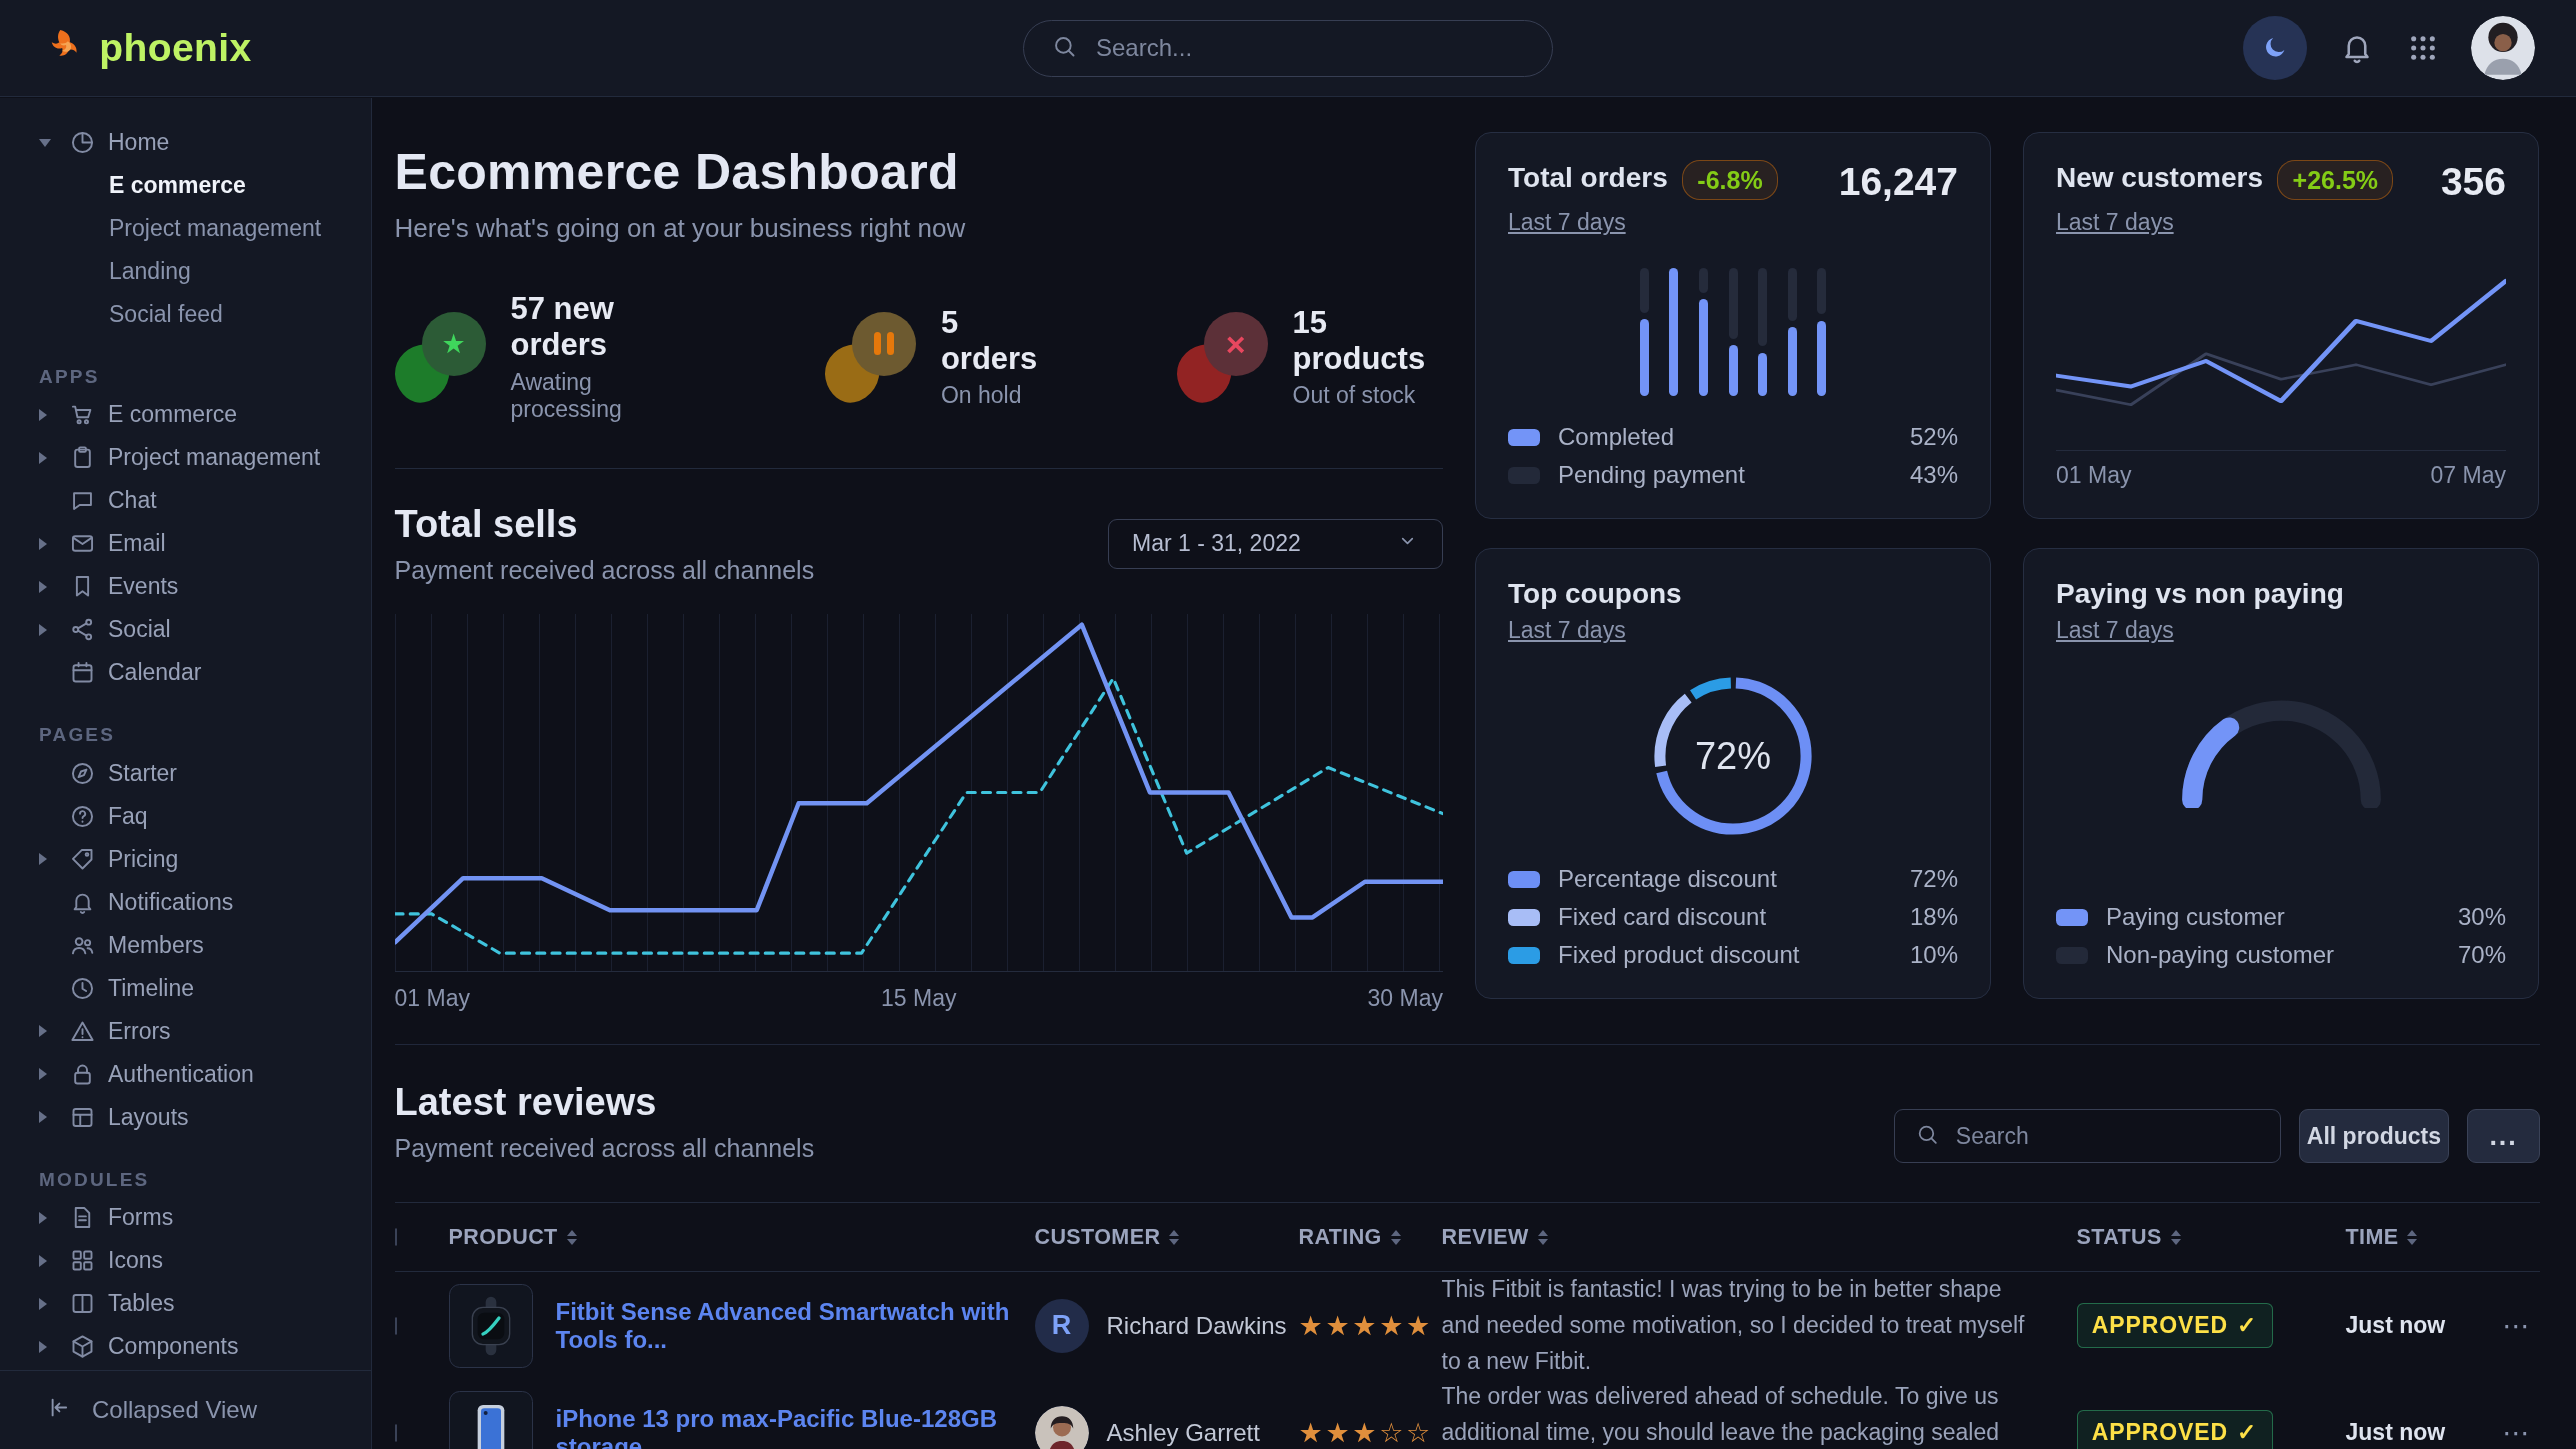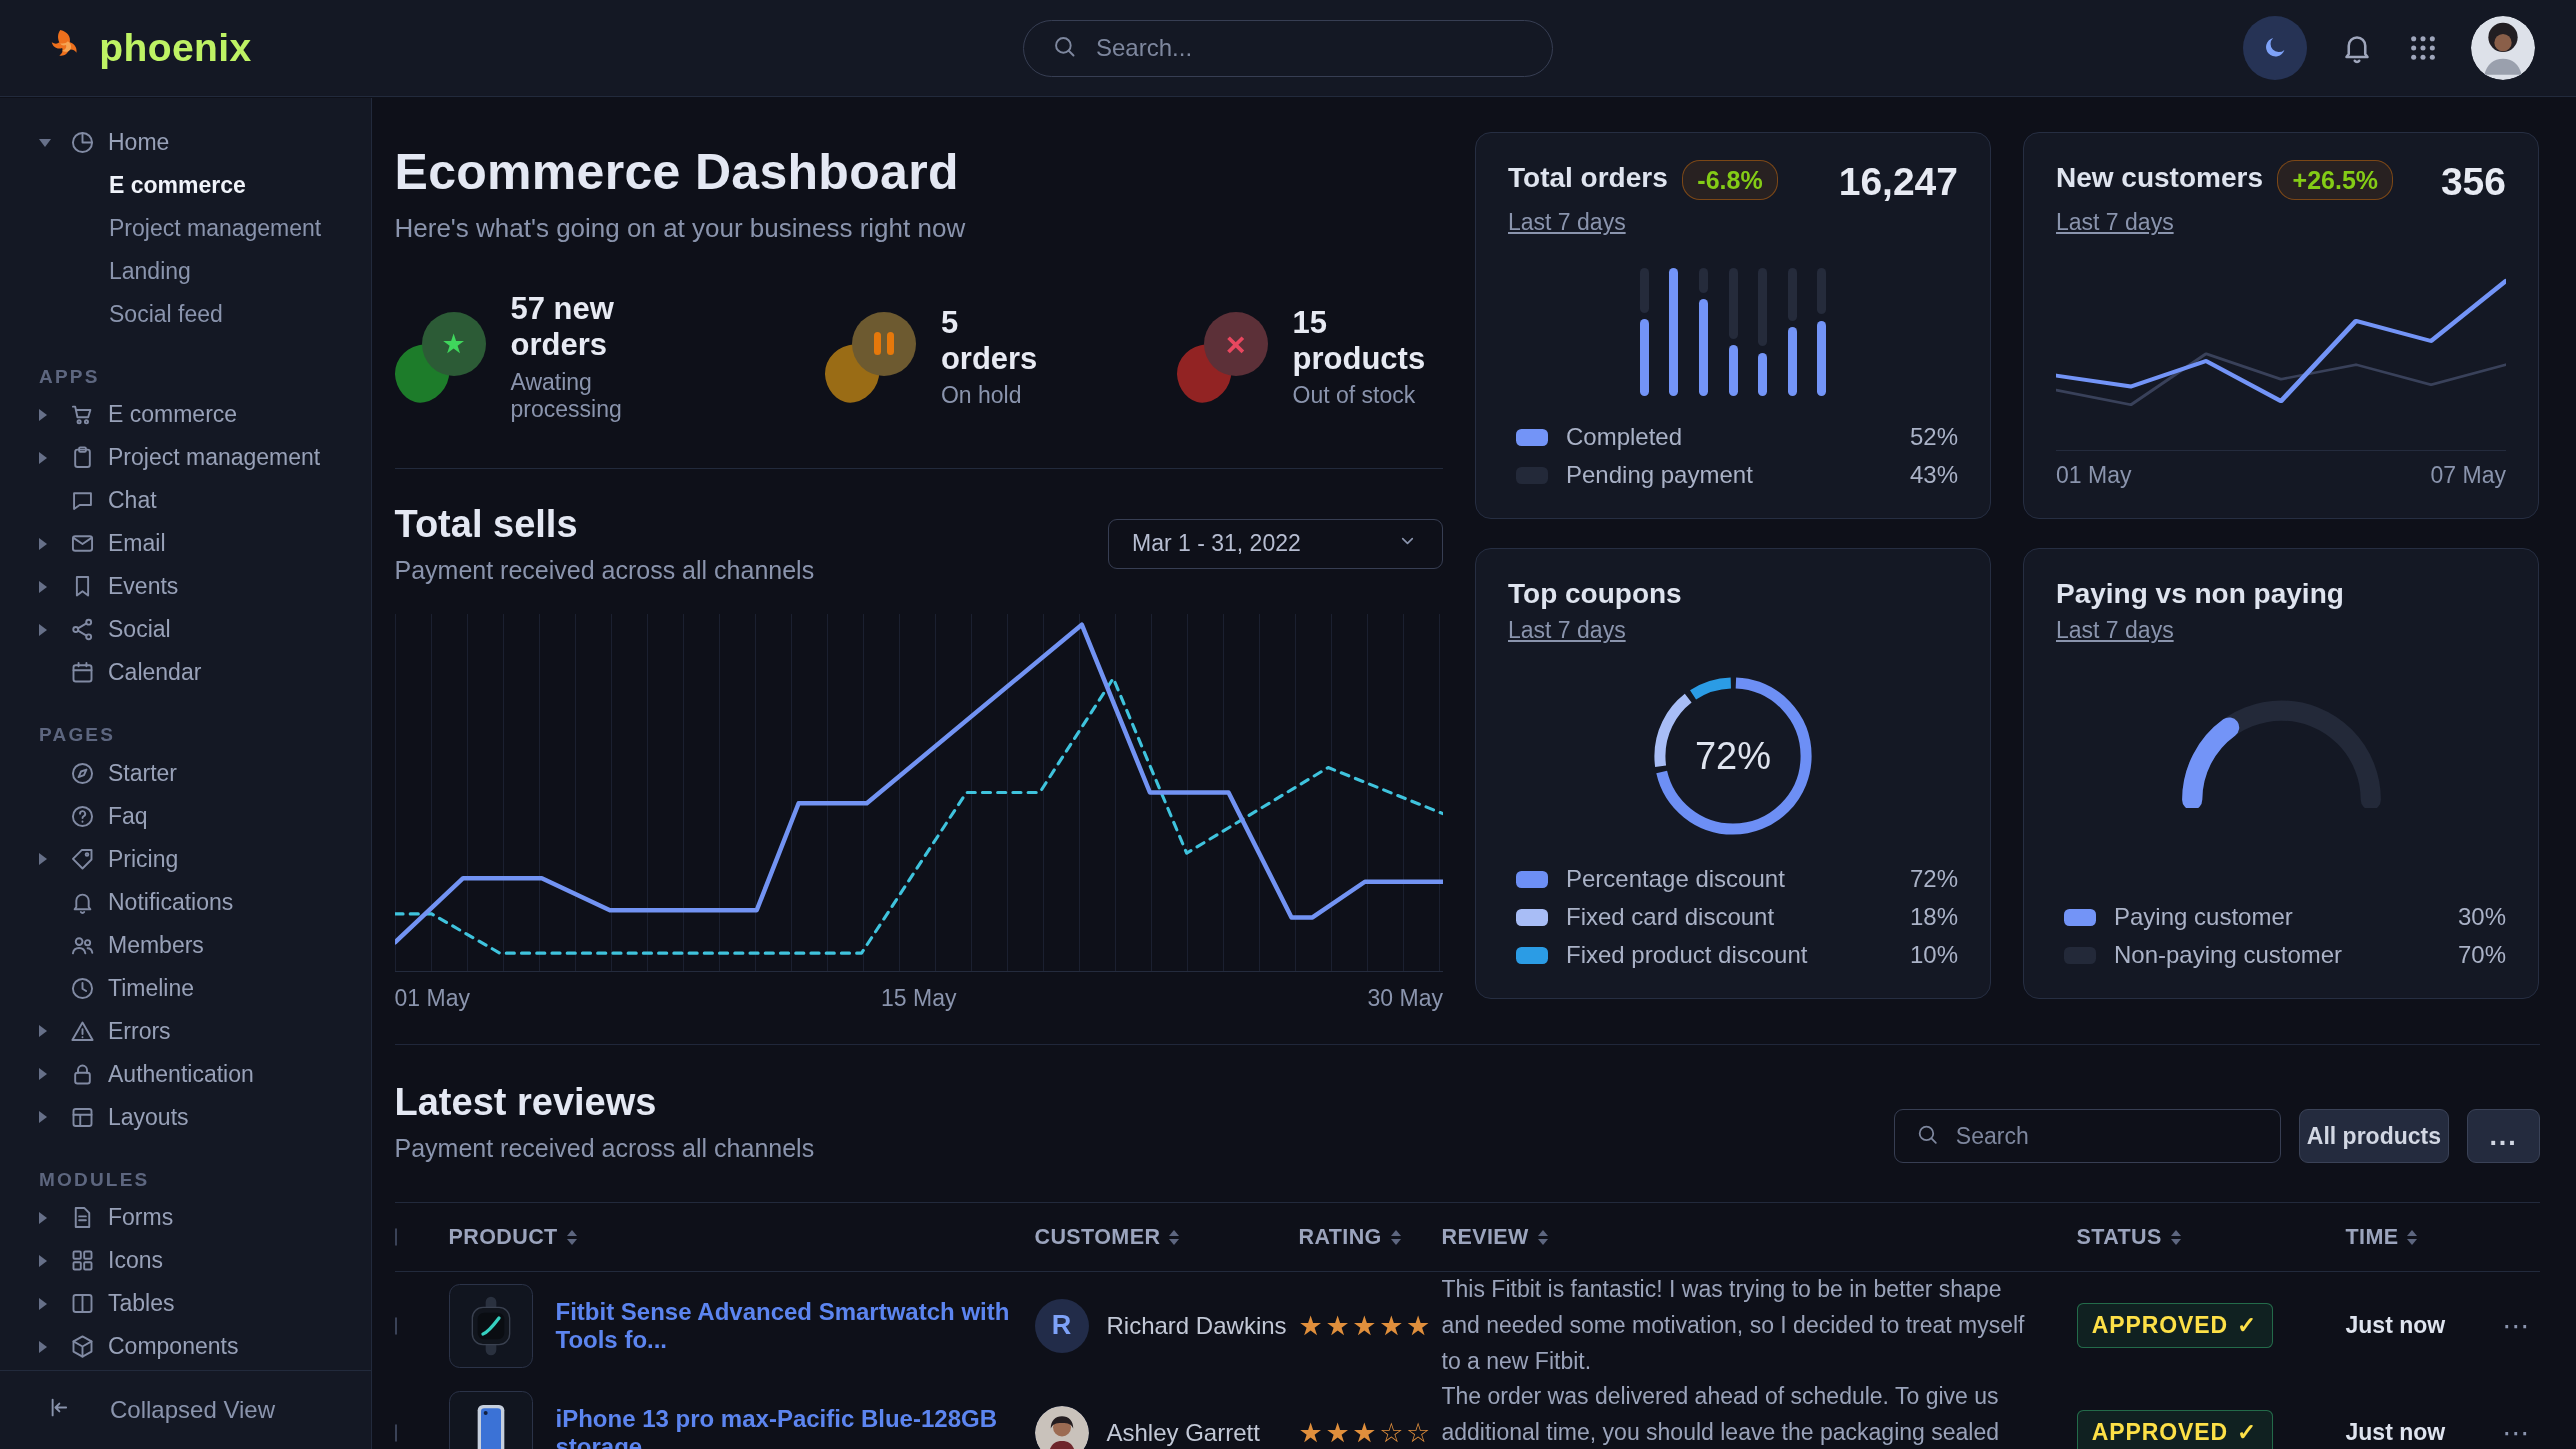--- a/index.html
+++ b/index.html
@@ -28,21 +28,21 @@
   .caret-slot{width:30px;display:flex;align-items:center;}
   .caret-r{width:0;height:0;border-top:6.3px solid transparent;border-bottom:6.3px solid transparent;border-left:8px solid #677089;}
   .caret-d{width:0;height:0;border-left:6.3px solid transparent;border-right:6.3px solid transparent;border-top:8px solid #677089;}
   .side-ic{width:39px;display:flex;align-items:center;}
   .side-label{font-size:23px;color:#98a1b8;}
   .side-item.sub{padding-left:109px;}
   .side-item.sub .side-label{color:#8a94ad;}
   .side-item.active .side-label{color:#f0f3fa;font-weight:700;}
   .side-section{margin:30px 0 5.4px 39px;font-size:19px;font-weight:700;letter-spacing:2.2px;color:#5d667f;}
   .sidebar-footer{position:absolute;left:0;right:0;bottom:0;height:79px;border-top:0.9px solid #222a3c;
-                  display:flex;align-items:center;gap:36px;padding-left:47px;font-size:24px;color:#8a94ad;cursor:pointer;}
+                  display:flex;align-items:center;gap:18px;padding-left:47px;font-size:24px;color:#8a94ad;cursor:pointer;}
   
   .main{position:absolute;left:373px;top:98px;right:0;bottom:0;padding:34px 36px 0 21.5px;overflow:hidden;}
   .dash-top{display:grid;grid-template-columns:1fr 1065px;gap:32px;}
   h1.page-title{margin:10.7px 0 12.5px;font-size:50px;font-weight:800;color:#e4e8f3;letter-spacing:0.3px;}
   .sub{font-size:26px;color:#8a94ad;margin:0;}
   .stats-row{margin-top:47px;display:flex;gap:134px;align-items:center;}
   .stat{display:flex;align-items:center;gap:23px;}
   .stat-icon{position:relative;width:93px;height:90px;flex:none;}
   .stat-blob{position:absolute;left:0;bottom:0;width:55px;height:57px;border-radius:54% 46% 58% 42%/50% 44% 56% 50%;
              transform:rotate(-12deg);}
@@ -65,21 +65,21 @@
   
   .right-col{display:grid;grid-template-columns:516px 516px;grid-template-rows:387px 451px;gap:29px 32px;}
   .card{background:#141824;border:0.9px solid #262e42;border-radius:16px;padding:29px 32px;display:flex;flex-direction:column;}
   .card-head{display:flex;align-items:flex-start;}
   .card-title{font-size:28px;font-weight:800;color:#dfe4ef;}
   .badge{margin-left:14.3px;font-size:25px;font-weight:700;color:#84cc16;background:rgba(229,120,11,.1);
          border:0.9px solid rgba(229,120,11,.45);border-radius:18px;padding:4.5px 14.3px;position:relative;top:-1.8px;}
   .card-value{margin-left:auto;font-size:39px;font-weight:800;color:#e7eaf3;line-height:1;}
   .card-period{font-size:23px;color:#8a94ad;margin-top:7.2px;text-decoration:underline;}
   .legend{margin-top:auto;display:flex;flex-direction:column;gap:9.8px;}
-  .legend-row{display:flex;align-items:center;font-size:24px;color:#aab2c7;margin-left:8px;}
+  .legend-row{display:flex;align-items:center;font-size:24px;color:#aab2c7;}
   .swatch{width:32px;height:17px;border-radius:5.4px;margin-right:18px;flex:none;}
   .legend-val{margin-left:auto;}
   .orders-chart{height:134px;margin:32px 0 27px;display:flex;justify-content:center;align-items:flex-end;gap:20.6px;}
   .ocol{position:relative;width:9px;height:100%;}
   .ocol i{position:absolute;left:0;width:100%;border-radius:5.4px;display:block;}
   .nc-chart{flex:1;margin-top:23px;position:relative;}
   .nc-chart svg{position:absolute;inset:0;width:100%;height:100%;}
   .nc-axis{border-top:0.9px solid #242b3d;margin-top:9px;padding-top:10.7px;display:flex;justify-content:space-between;
            font-size:23px;color:#8a94ad;}
   .donut-wrap{margin:27px auto 23px;position:relative;width:170px;height:170px;}

